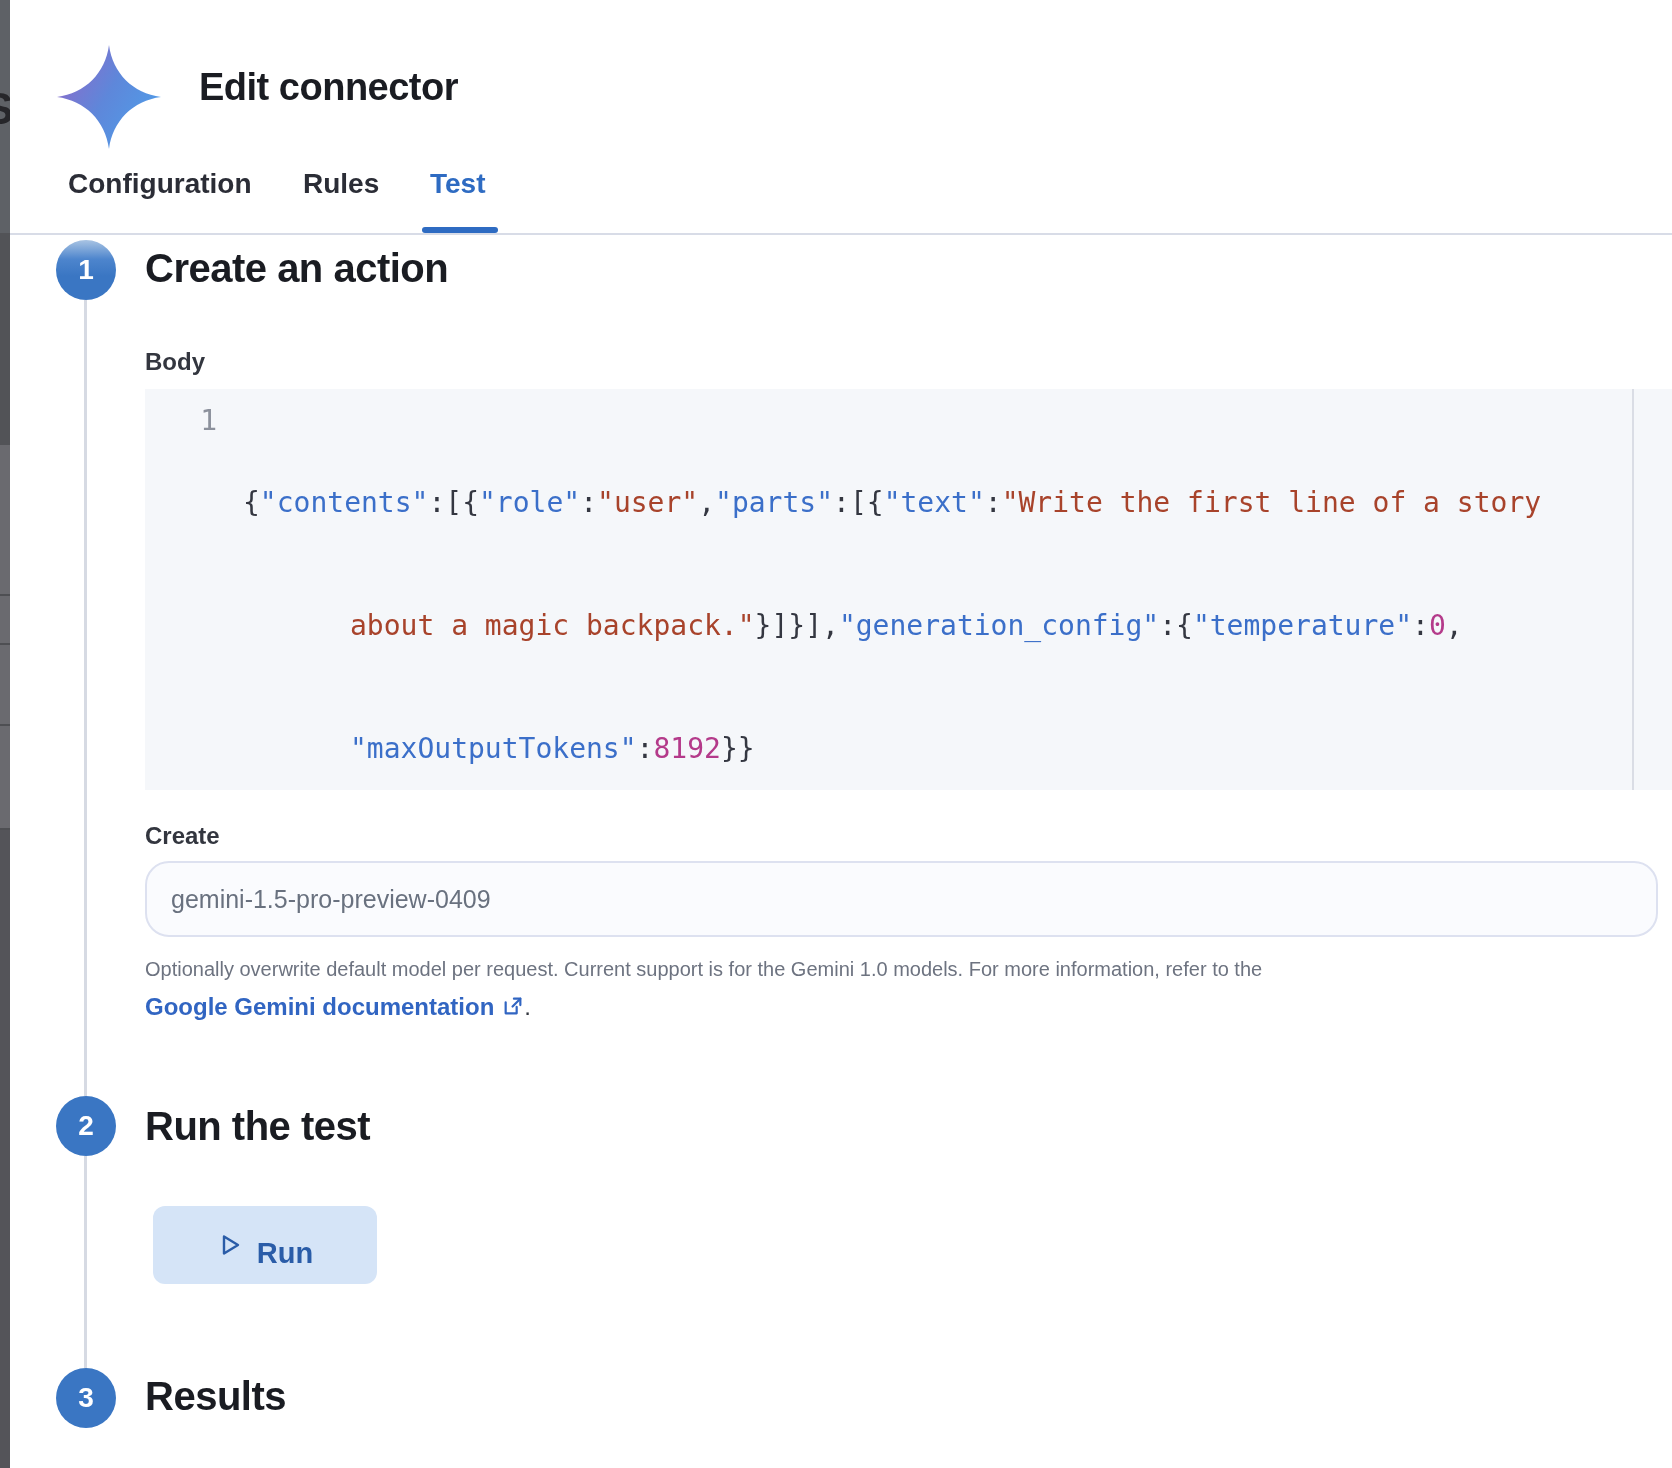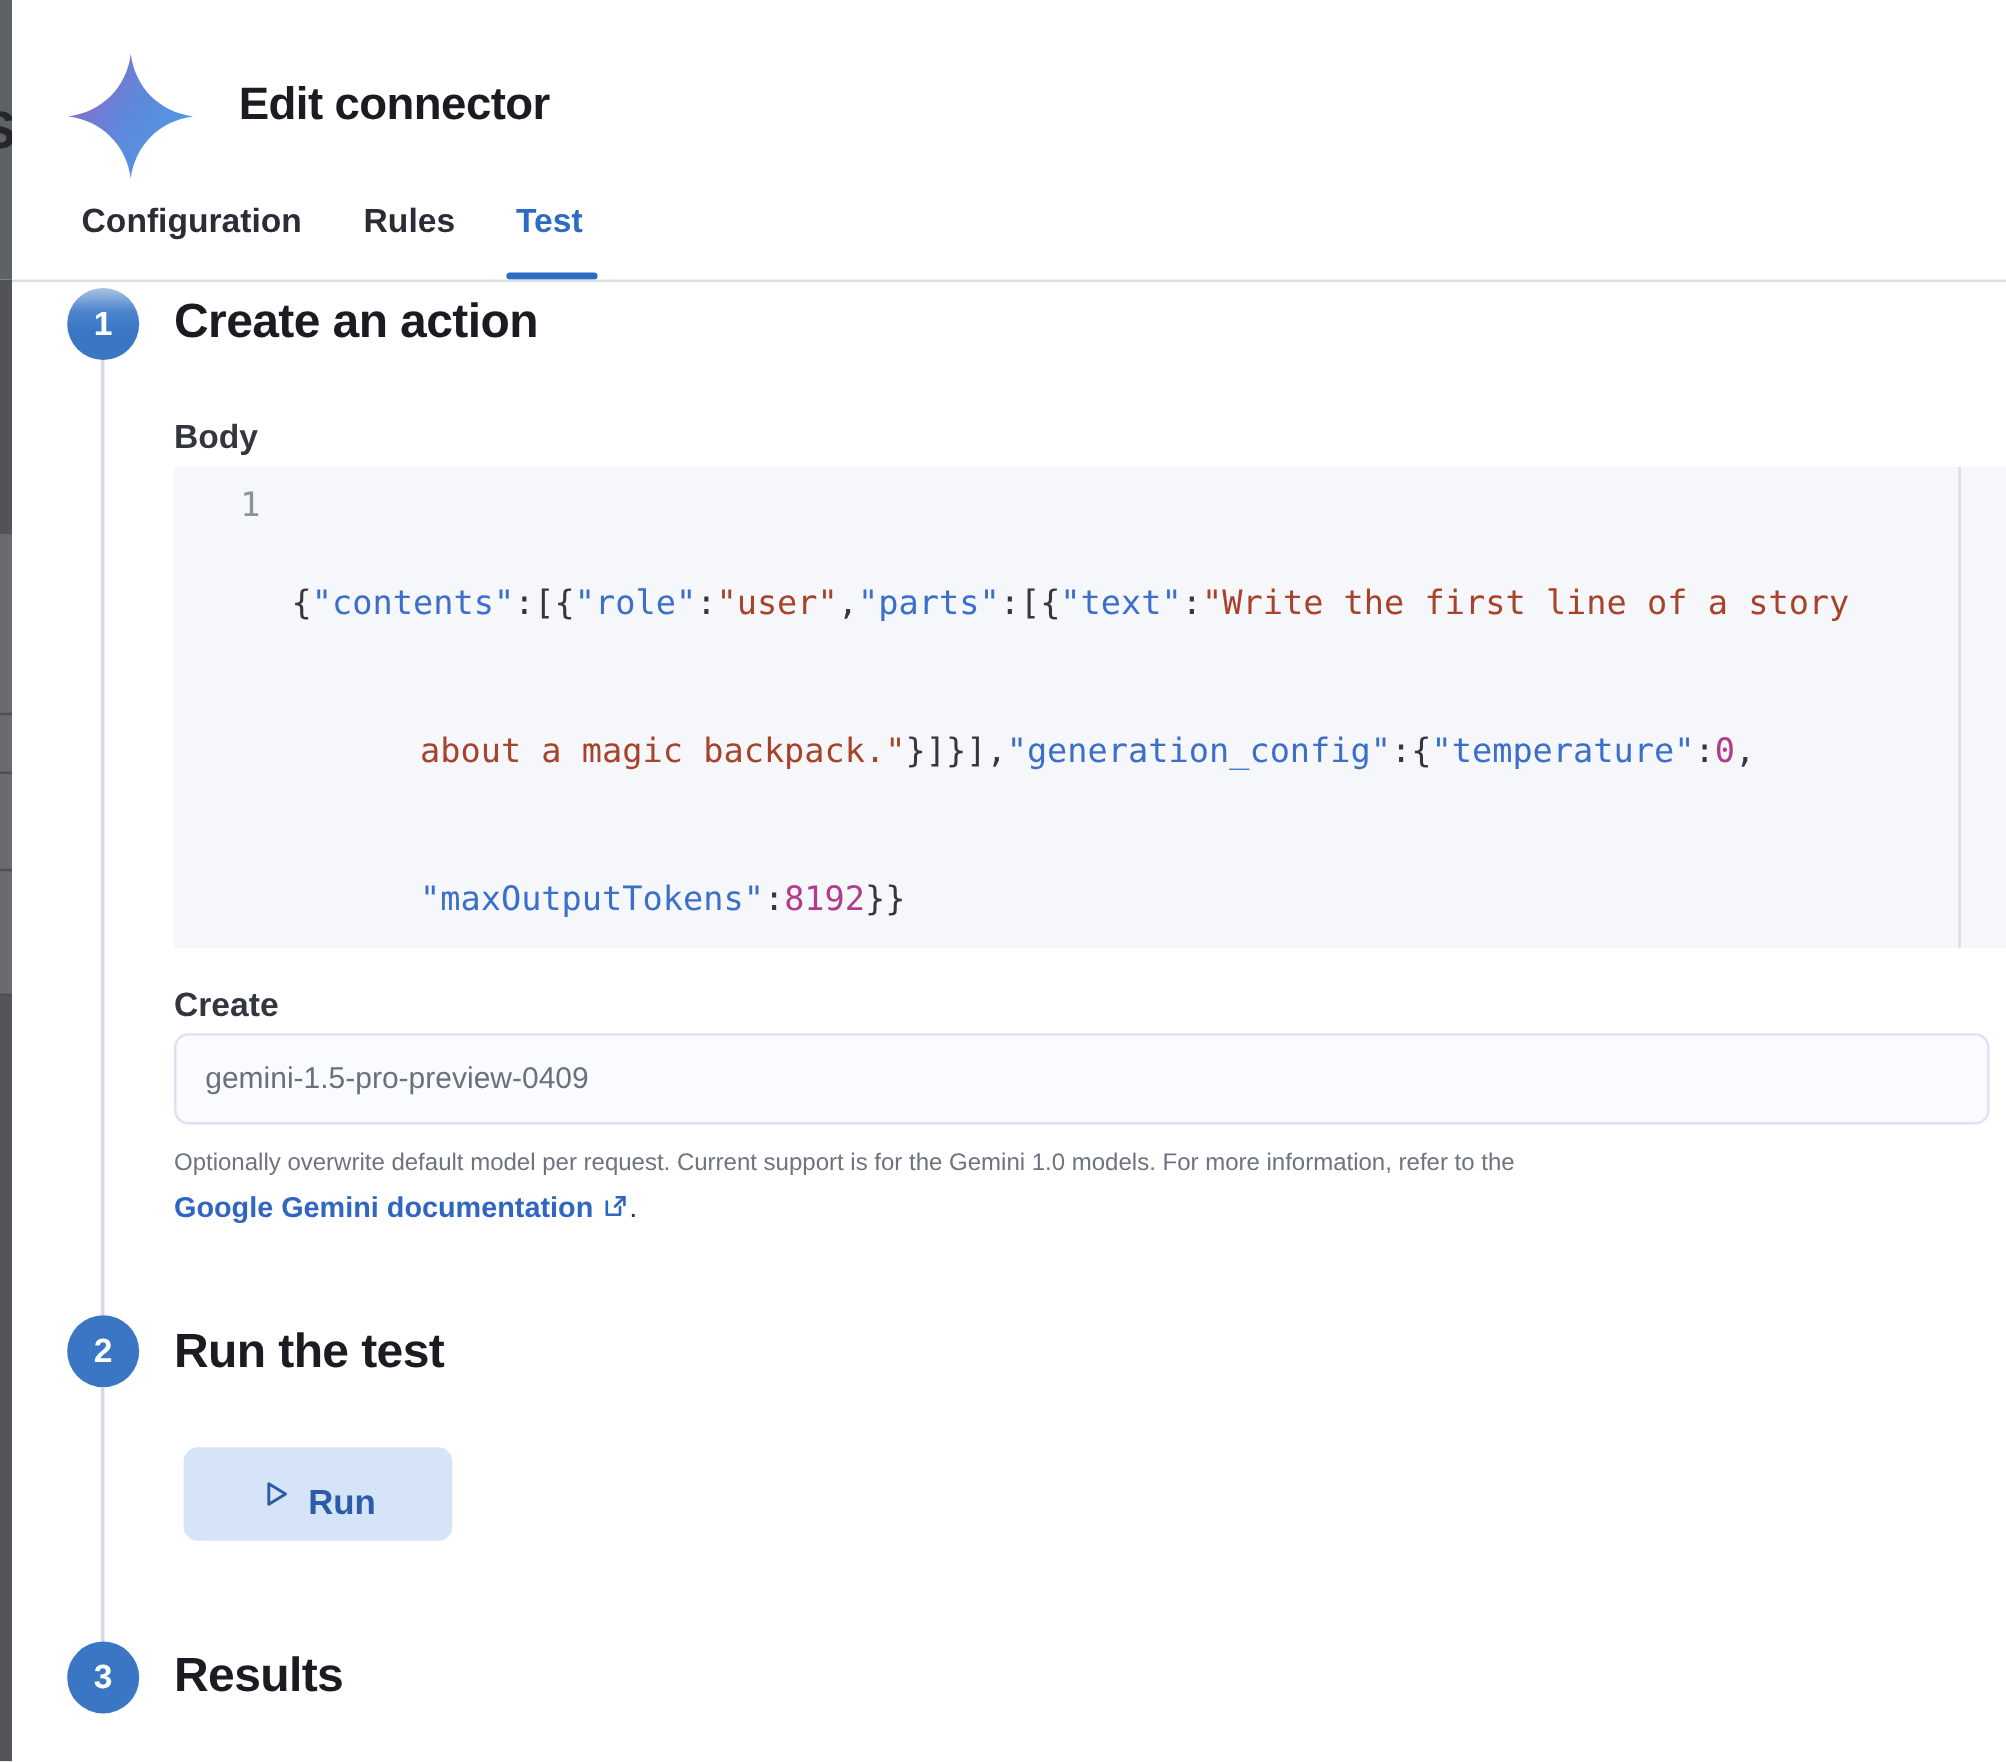--- a/index.html
+++ b/index.html
@@ -40,41 +40,41 @@
   .circle-3 { top:1368px; }
   .rail-line { position:absolute; left:74px; width:3px; background:#d6dae3; }
   .rail-1 { top:300px; height:796px; }
   .rail-2 { top:1156px; height:212px; }
 
   .step-title { position:absolute; left:135px; font-size:40px; font-weight:700; letter-spacing:-0.5px; color:#1a1c22; }
   .title-1 { top:246px; }
   .title-2 { top:1104px; }
   .title-3 { top:1374px; }
 
-  .field-label { position:absolute; left:135px; font-size:28px; font-weight:700; color:#33363f; }
+  .field-label { position:absolute; left:135px; font-size:24px; font-weight:700; color:#33363f; }
   .label-body { top:348px; }
   .label-model { top:822px; }
 
   
   .code-editor { position:absolute; left:135px; top:389px; width:1527px; height:401px; background:#f5f7fa; }
   .editor-gutter { position:absolute; left:0; top:11px; width:72px; text-align:right;
     font-family:"DejaVu Sans Mono", monospace; font-size:28px; line-height:41px; color:#8c919c; }
   .editor-code { position:absolute; left:98px; top:11px; width:1330px;
     font-family:"DejaVu Sans Mono", monospace; font-size:28px; line-height:41px; white-space:pre; }
   .code-line { height:41px; }
   .wrap-indent { padding-left:107px; }
   .tok-key { color:#3b6fc9; }
   .tok-str { color:#a8432b; }
   .tok-num { color:#b43a8a; }
   .tok-pun { color:#343741; }
   .editor-scroll-divider { position:absolute; top:0; bottom:0; left:1487px; width:2px; background:#dadde5; }
 
   
   .model-input { position:absolute; left:135px; top:861px; width:1513px; height:76px;
-    border:2px solid #dde1f0; border-radius:12px; background:#fafbfe;
+    border:2px solid #dde1f0; border-radius:24px; background:#fafbfe;
     font-family:"Liberation Sans", sans-serif; font-size:25px; color:#69717f; padding:0 24px; outline:none; }
 
   .help-text { position:absolute; left:135px; top:950px; width:1420px; font-size:20px; line-height:38px; color:#6d7380; }
   .help-link-row { position:absolute; left:135px; top:988px; font-size:24px; line-height:38px; color:#33363f; }
   .help-link { color:#3165c2; font-weight:700; text-decoration:none; cursor:pointer; }
   .ext-icon { display:inline-block; width:22px; height:22px; margin-left:8px; vertical-align:-2px; }
 
   
   .run-button { position:absolute; left:143px; top:1206px; width:224px; height:78px;
     border:none; border-radius:12px; background:#d5e4f7; cursor:pointer;

